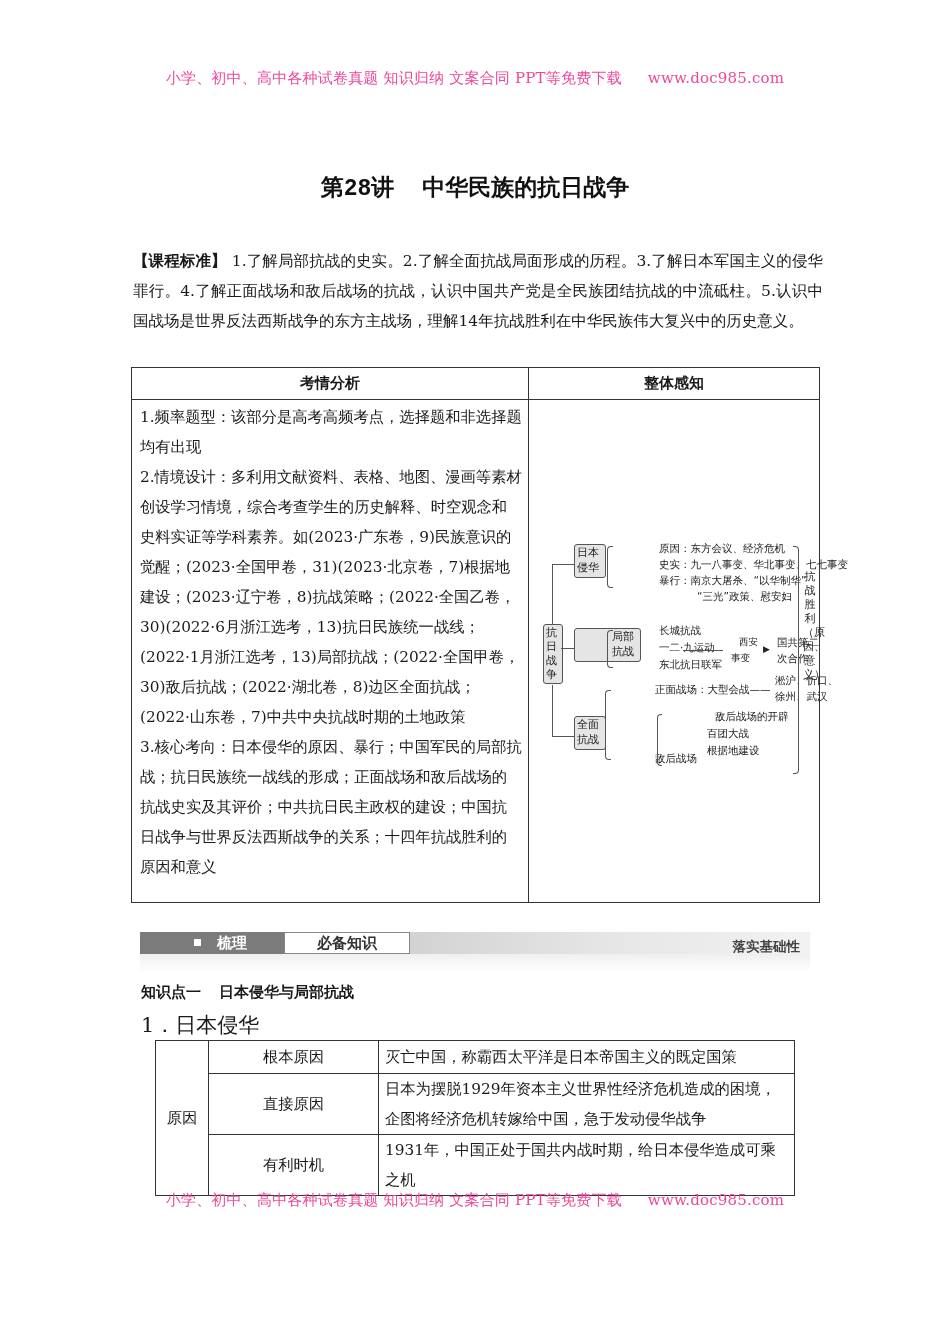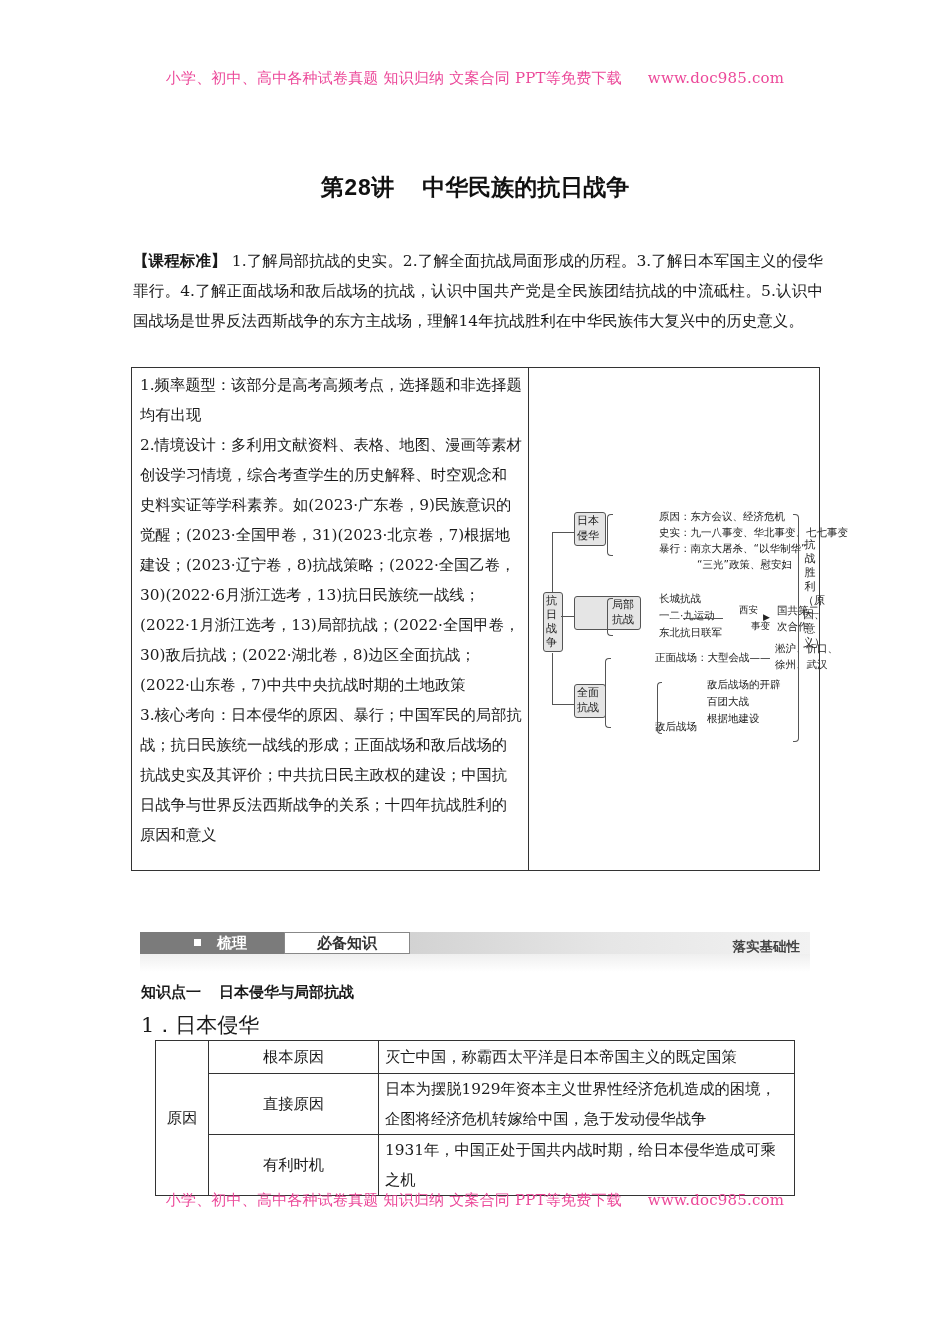--- a/index.html
+++ b/index.html
@@ -103,20 +103,24 @@
   <span>第28讲</span><span class="gap"></span><span>中华民族的抗日战争</span>
 </div>
 
 <div class="standard">
   <span class="tag">【课程标准】</span>
   <span>1.了解局部抗战的史实。2.了解全面抗战局面形成的历程。3.了解日本军国主义的侵华罪行。4.了解正面战场和敌后战场的抗战，认识中国共产党是全民族团结抗战的中流砥柱。5.认识中国战场是世界反法西斯战争的东方主战场，理解14年抗战胜利在中华民族伟大复兴中的历史意义。</span>
 </div>
 
 <table class="analysis">
   <tbody>
+      <tr>
+    <th>考情分析</th>
+    <th>整体感知</th>
+  </tr>
   <tr>
     <td class="left">
       <div>1.频率题型：该部分是高考高频考点，选择题和非选择题均有出现</div>
       <div>2.情境设计：多利用文献资料、表格、地图、漫画等素材创设学习情境，综合考查学生的历史解释、时空观念和史料实证等学科素养。如(2023·广东卷，9)民族意识的觉醒；(2023·全国甲卷，31)(2023·北京卷，7)根据地建设；(2023·辽宁卷，8)抗战策略；(2022·全国乙卷，30)(2022·6月浙江选考，13)抗日民族统一战线；(2022·1月浙江选考，13)局部抗战；(2022·全国甲卷，30)敌后抗战；(2022·湖北卷，8)边区全面抗战；(2022·山东卷，7)中共中央抗战时期的土地政策</div>
       <div>3.核心考向：日本侵华的原因、暴行；中国军民的局部抗战；抗日民族统一战线的形成；正面战场和敌后战场的抗战史实及其评价；中共抗日民主政权的建设；中国抗日战争与世界反法西斯战争的关系；十四年抗战胜利的原因和意义</div>
     </td>
     <td class="right">
       <div class="diagram">
 
         <div class="box" style="left:0;top:84px;width:14px;line-height:14px;">
@@ -140,34 +144,34 @@
         <div class="box" style="left:31px;top:88px;width:26px;padding-left:37px;">
           <span>局部抗战</span>
         </div>
         <div class="brace" style="left:64px;top:90px;width:5px;height:36px;"></div>
         <div class="t" style="left:72px;top:84px;">长城抗战</div>
         <div class="t" style="left:72px;top:101px;">一二·九运动</div>
         <div class="t" style="left:72px;top:118px;font-family:Liberation Mono, monospace;">东北抗日联军</div>
         <div class="t" style="left:152px;top:96px;font-size:9.5px;">西安</div>
         <div class="line" style="left:140px;top:110px;width:40px;height:1px;"></div>
         <div class="t" style="left:176px;top:104px;font-size:9px;">▶</div>
-        <div class="t" style="left:164px;top:112px;font-size:9.5px;">事变</div>
+        <div class="t" style="left:144px;top:112px;font-size:9.5px;">事变</div>
         <div class="t" style="left:190px;top:96px;">国共第二</div>
         <div class="t" style="left:190px;top:112px;">次合作</div>
 
         <div class="box" style="left:31px;top:176px;width:26px;">
           <span>全面抗战</span>
         </div>
         <div class="brace" style="left:62px;top:150px;width:5px;height:68px;"></div>
         <div class="t" style="left:68px;top:143px;">正面战场：大型会战——</div>
         <div class="t" style="left:188px;top:134px;">淞沪、忻口、</div>
         <div class="t" style="left:188px;top:150px;">徐州、武汉</div>
         <div class="t" style="left:68px;top:212px;">敌后战场</div>
         <div class="brace" style="left:114px;top:174px;width:4px;height:50px;"></div>
-        <div class="t" style="left:120px;top:170px;font-family:Liberation Mono, monospace;">敌后战场的开辟</div>
+        <div class="t" style="left:128px;top:170px;font-family:Liberation Mono, monospace;">敌后战场的开辟</div>
         <div class="t" style="left:120px;top:187px;">百团大战</div>
         <div class="t" style="left:120px;top:204px;">根据地建设</div>
 
         <div class="rbrace" style="left:250px;top:6px;width:5px;height:226px;"></div>
         <div class="vert" style="left:260px;top:30px;">抗战胜利（原因、意义）</div>
       </div>
     </td>
   </tr>
 </tbody>
   </table>

